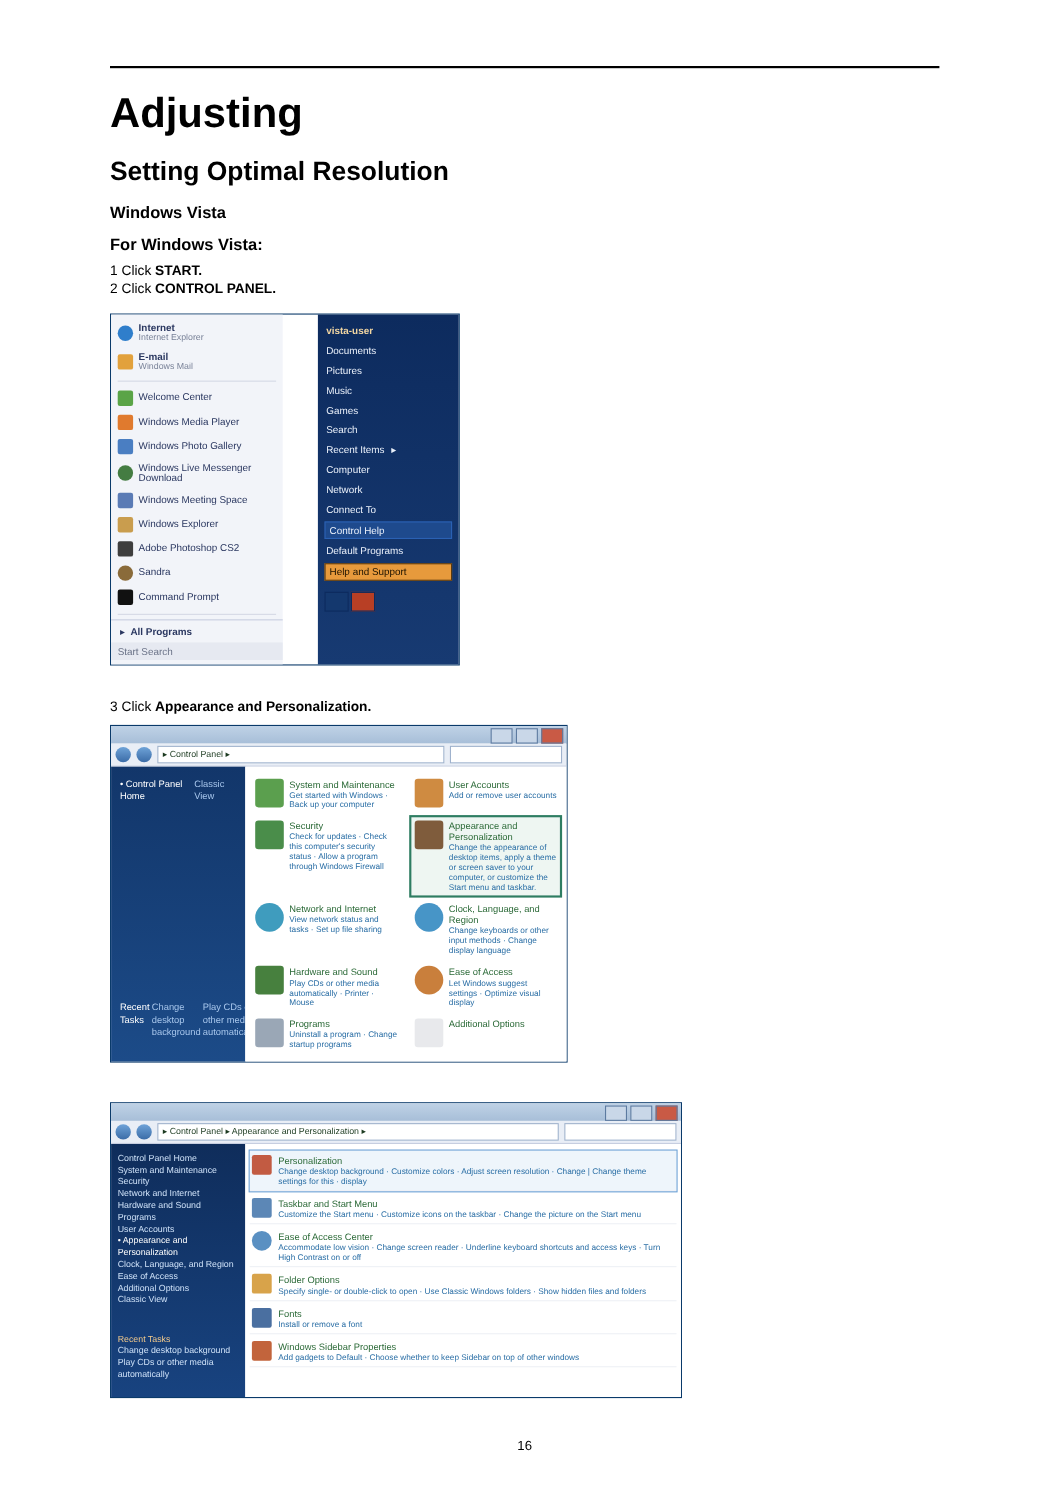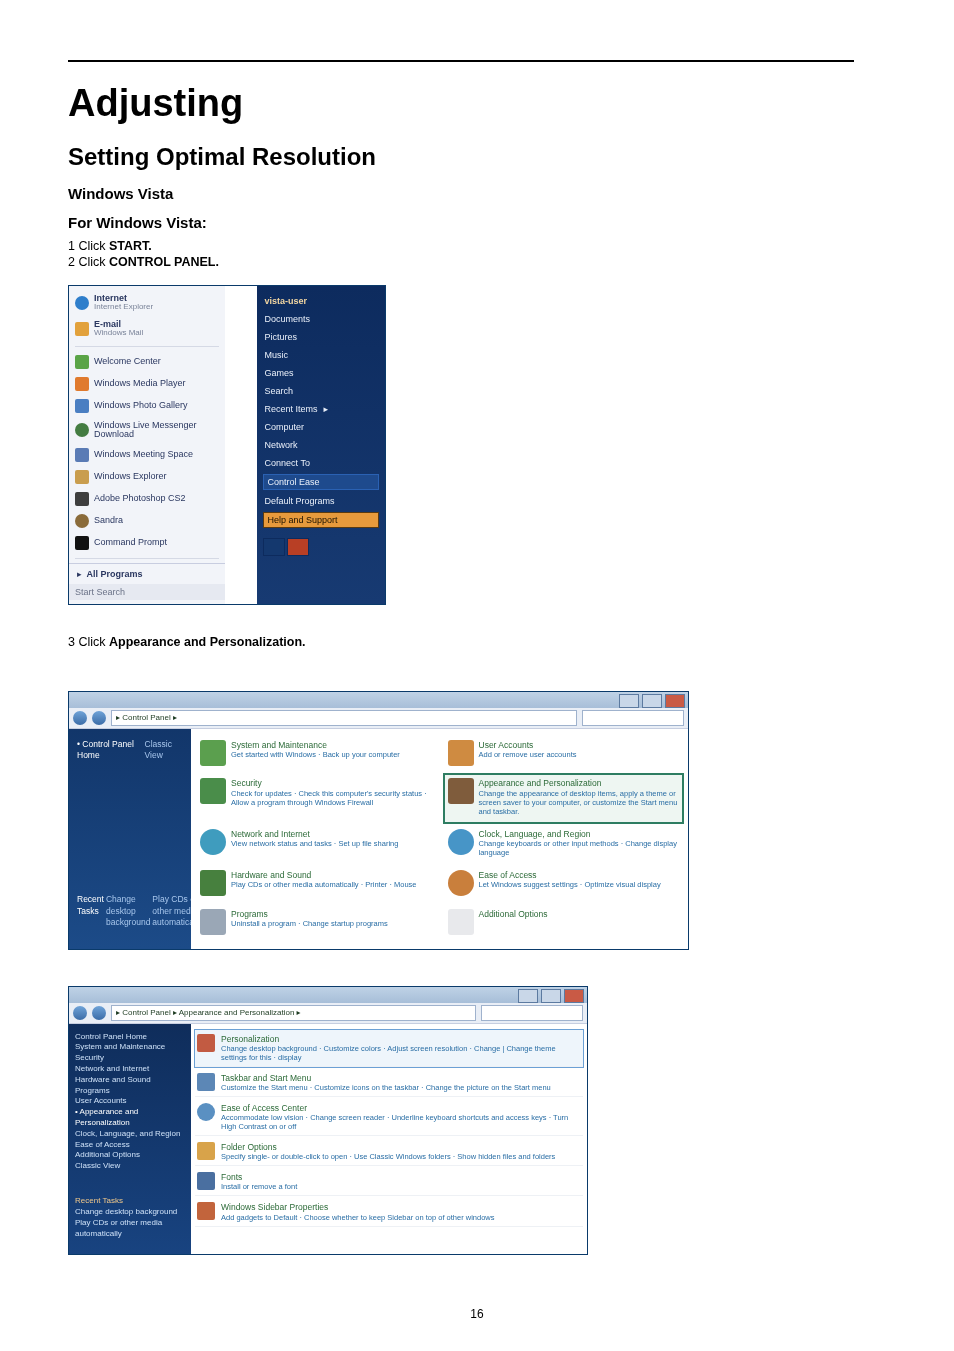--- a/index.html
+++ b/index.html
@@ -5,21 +5,21 @@
   body {
     margin: 0;
     padding: 0;
     font-family: Arial, Helvetica, sans-serif;
     background: #fff;
     color: #000;
   }
   .page {
     width: 954px;
     margin: 0 auto;
-    padding: 60px 100px 40px 68px;
+    padding: 60px 100px 40px 100px;
     box-sizing: border-box;
     position: relative;
     min-height: 1351px;
     border-radius: 14px;
   }
   .top-rule {
     border-top: 2px solid #000;
     margin-bottom: 20px;
   }
   h1 {
@@ -135,21 +135,21 @@
     display: flex; gap: 2px; margin-top: 6px;
   }
   .ss1-power .btn {
     border: 1px solid #0d2b5e;
     width: 20px; height: 16px;
     background: #14386e;
   }
   .ss1-power .btn.shut { background: #b83f25; }
 
   
-  .ss2 { width: 621px; margin-top: 32px; }
+  .ss2 { width: 416px; }
   .ss-titlebar {
     background: linear-gradient(#bfd2e6, #a7bed8);
     height: 16px;
     display: flex; justify-content: flex-end; gap: 3px;
     padding: 2px 3px;
     box-sizing: border-box;
   }
   .ss-titlebar .tbtn { width: 18px; height: 12px; background: #c9d7e8; border: 1px solid #5c7aa0; }
   .ss-titlebar .tbtn.close { background: #c95a45; }
   .ss-nav {
@@ -344,21 +344,21 @@
         <div class="ss1-ritem accent">vista-user</div>
         <div class="ss1-ritem">Documents</div>
         <div class="ss1-ritem">Pictures</div>
         <div class="ss1-ritem">Music</div>
         <div class="ss1-ritem">Games</div>
         <div class="ss1-ritem">Search</div>
         <div class="ss1-ritem"><span>Recent Items</span><span style="margin-left:6px">▸</span></div>
         <div class="ss1-ritem">Computer</div>
         <div class="ss1-ritem">Network</div>
         <div class="ss1-ritem">Connect To</div>
-        <div class="ss1-ritem hl">Control Ease</div>
+        <div class="ss1-ritem hl">Control Help</div>
         <div class="ss1-ritem">Default Programs</div>
         <div class="ss1-ritem orange">Help and Support</div>
         <div class="ss1-power">
           <div class="btn"></div>
           <div class="btn shut"></div>
         </div>
       </div>
     </div>
   </div>
 

